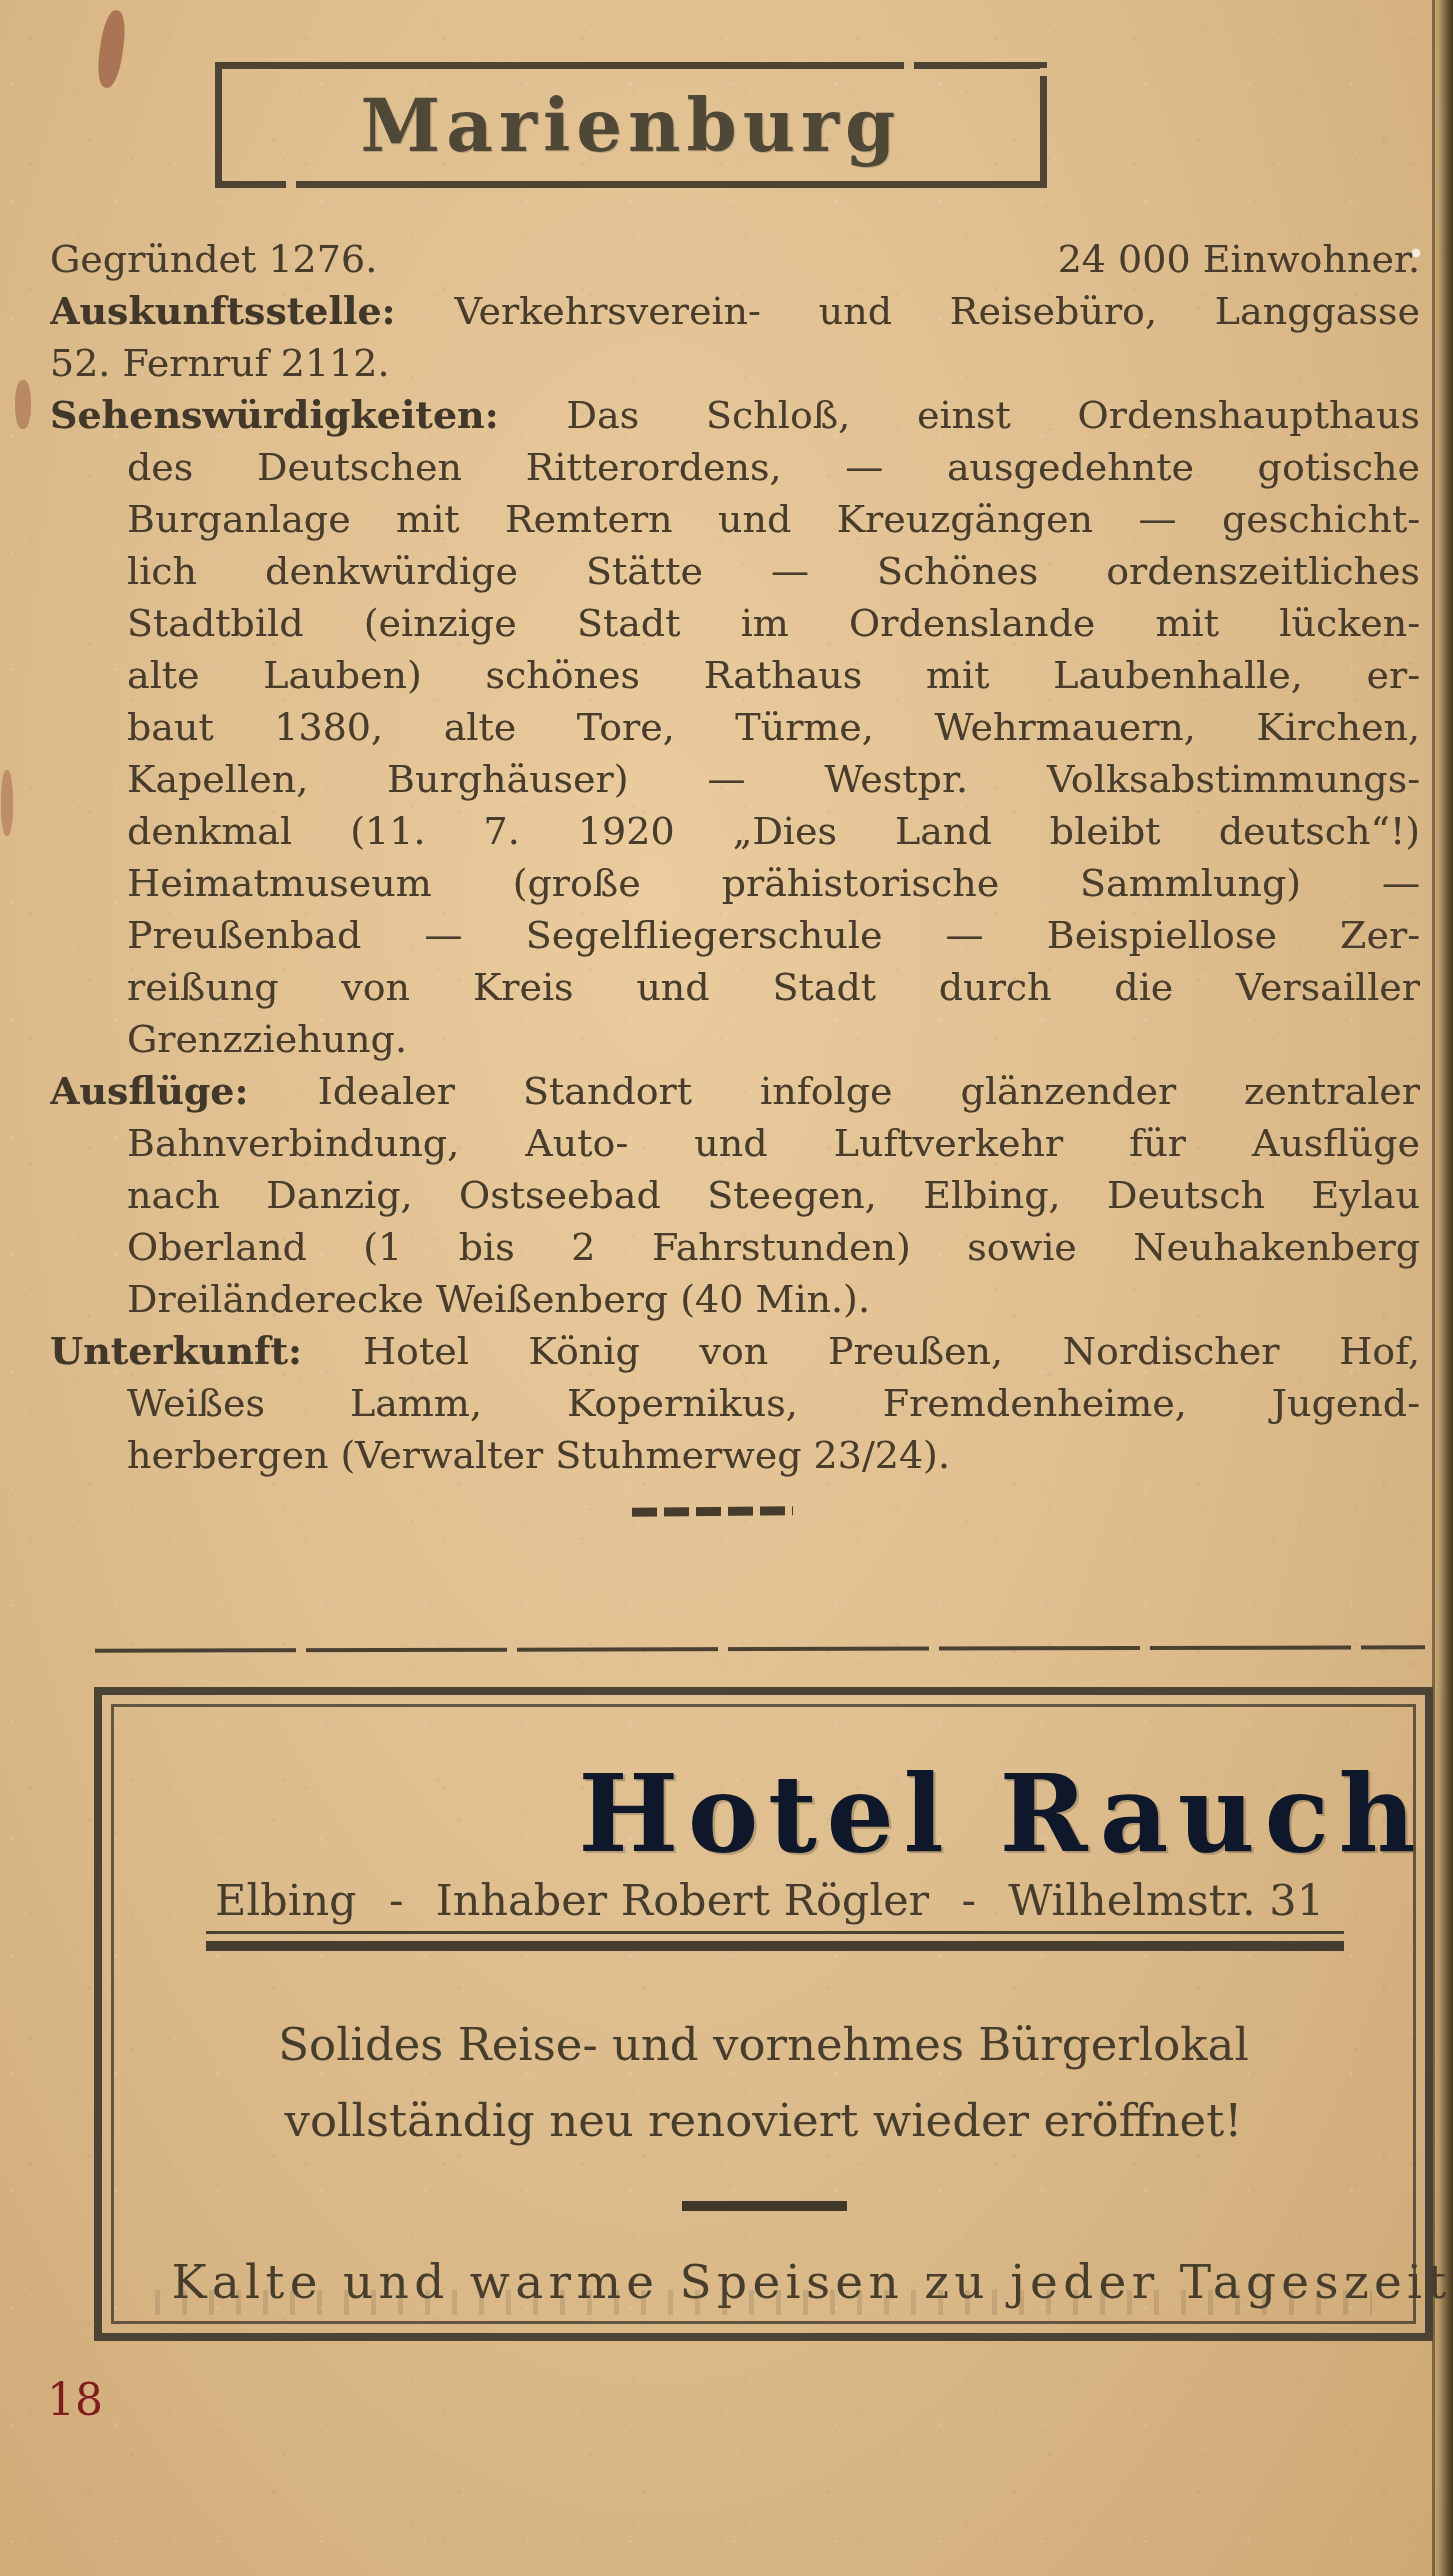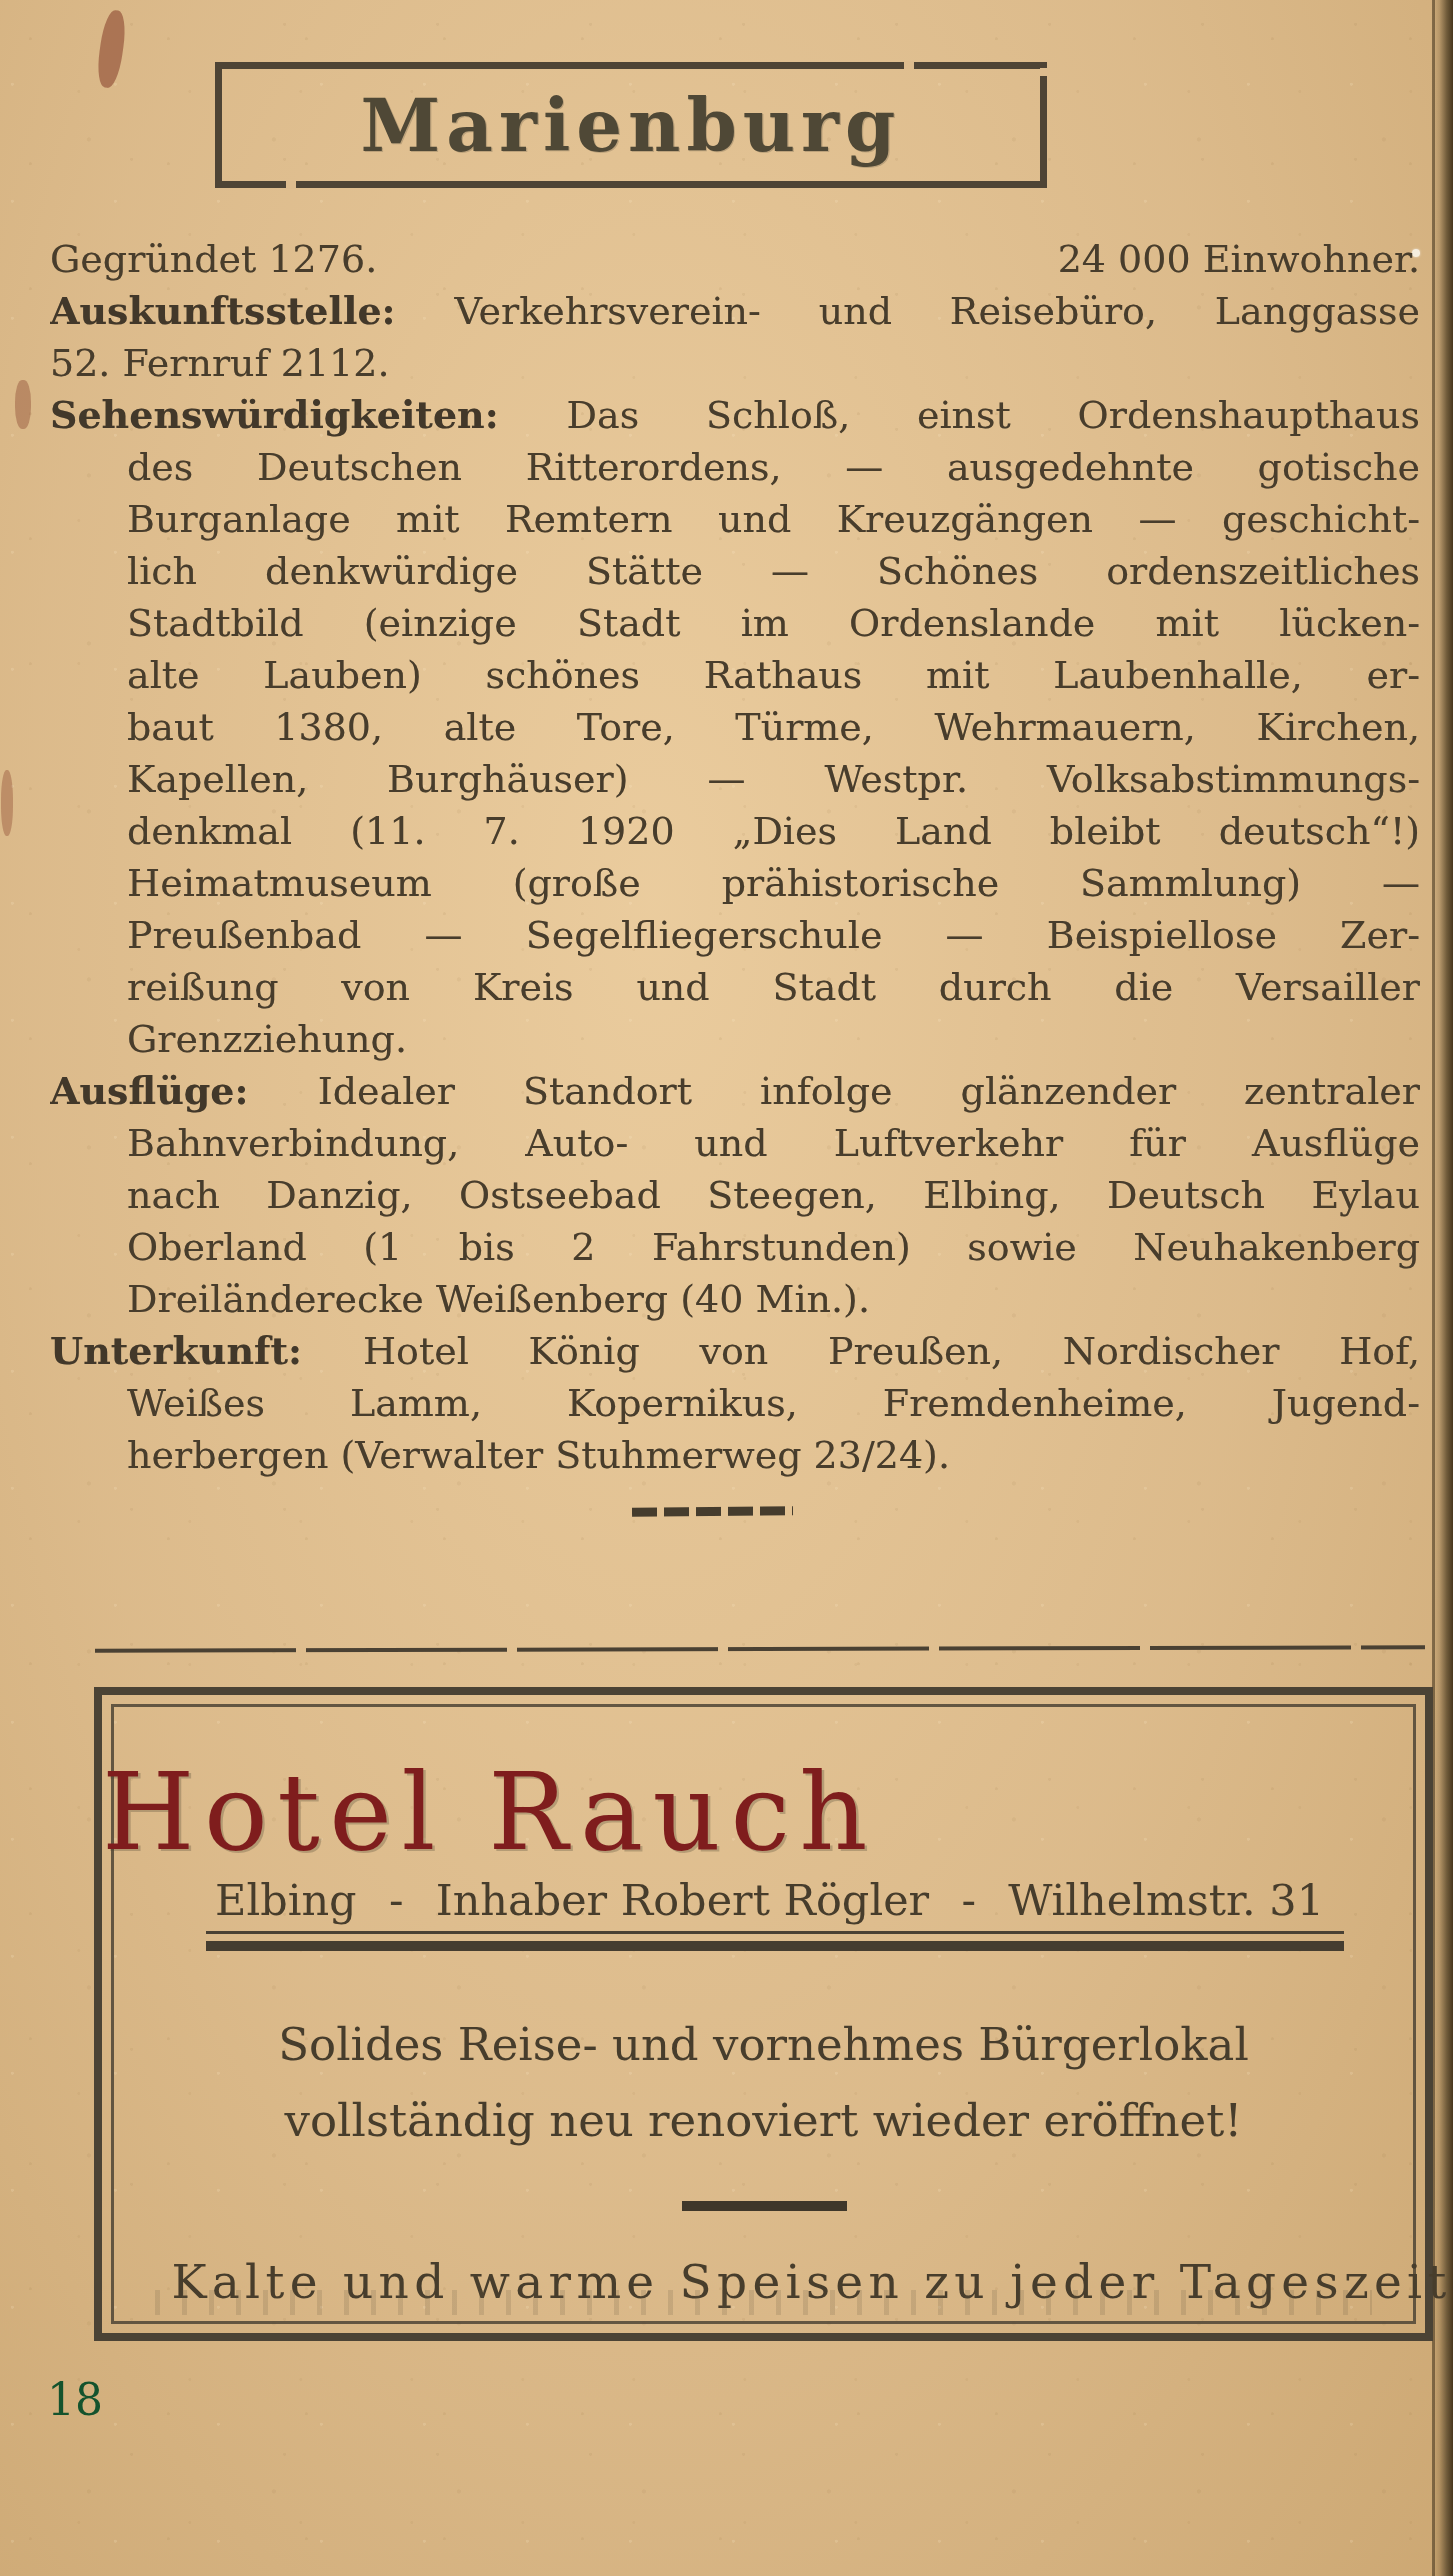--- a/index.html
+++ b/index.html
@@ -53,39 +53,39 @@
 
   
   .ad-top-rule{position:absolute;left:95px;top:1647px;width:1330px;height:3.6px;
     background:repeating-linear-gradient(90deg,#4a4133 0 201px,transparent 201px 211px);
     transform:rotate(-0.15deg);}
 
   
   .ad-box{position:absolute;left:94px;top:1687px;width:1339px;height:654px;
     border:8.3px solid #4b4335;box-sizing:border-box;}
   .ad-inner{position:absolute;inset:9px;border:3px solid rgba(77,68,53,.85);}
-  .ad-title{position:absolute;left:0;top:56px;width:100%;text-align:left;
-    font-size:106px;font-weight:normal;letter-spacing:9.5px;color:#7f1d1d;
+  .ad-title{position:absolute;left:0;top:56px;width:100%;text-align:right;
+    font-size:106px;font-weight:bold;letter-spacing:9.5px;color:#0f172a;
     text-shadow:2.4px 2.4px 0 rgba(73,65,47,.28);}
   .ad-info{position:absolute;left:113px;right:101px;top:178px;height:53px;
     display:flex;justify-content:space-between;align-items:center;
     font-size:43px;color:#473d2c;gap:28px;}
   .ad-rule-double{position:absolute;left:104px;top:236px;width:1138px;}
   .ad-rule-thin{height:3px;background:#4a4133;margin-bottom:6.5px;}
   .ad-rule-thick{height:10px;background:#453d30;}
   .ad-line{position:absolute;left:0;width:100%;text-align:center;color:#473d2c;}
   .ad-line1{top:323px;font-size:45px;}
   .ad-line2{top:399px;font-size:45px;}
   .ad-short-rule{position:absolute;left:50%;top:506px;width:165px;height:9.5px;margin-left:-82px;
     background:#3f372a;}
   .ad-line3{top:559px;font-size:47px;letter-spacing:5.3px;padding-left:48px;}
   .ad-ghost{position:absolute;left:53px;right:53px;top:595px;height:25px;opacity:.33;
     background:repeating-linear-gradient(90deg,rgba(99,86,62,.55) 0 5.3px,transparent 5.3px 27px);}
 
-  .page-number{position:absolute;left:47px;top:2374px;font-size:44px;color:#14532d;}
+  .page-number{position:absolute;left:47px;top:2374px;font-size:44px;color:#7f1d1d;}
 </style>
 </head>
 <body>
 
 <div class="edge-right"></div>
 <div class="edge-right-line"></div>
 <div class="blotch" style="left:100px;top:9.5px;width:22.5px;height:78px;background:rgba(112,34,20,.45);transform:rotate(8deg);"></div>
 <div class="blotch" style="left:15.4px;top:380px;width:15.4px;height:49px;background:rgba(110,30,15,.30);"></div>
 <div class="blotch" style="left:1.2px;top:770px;width:12px;height:66px;background:rgba(110,30,15,.28);"></div>
 <div class="speck-white" style="left:1412px;top:249px;"></div>

